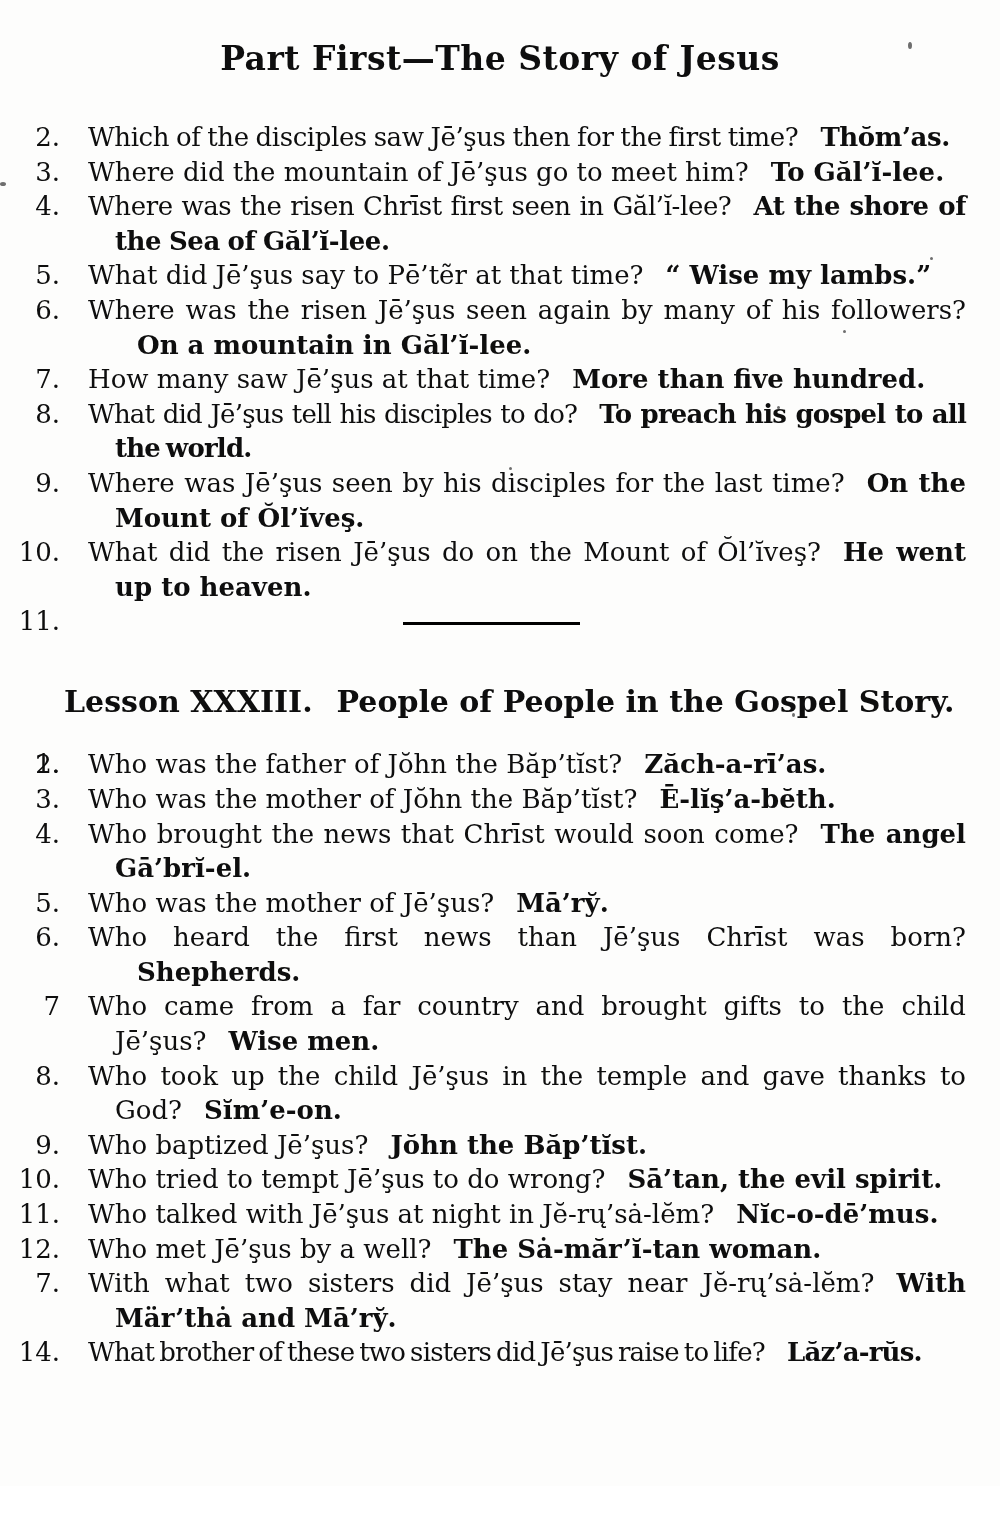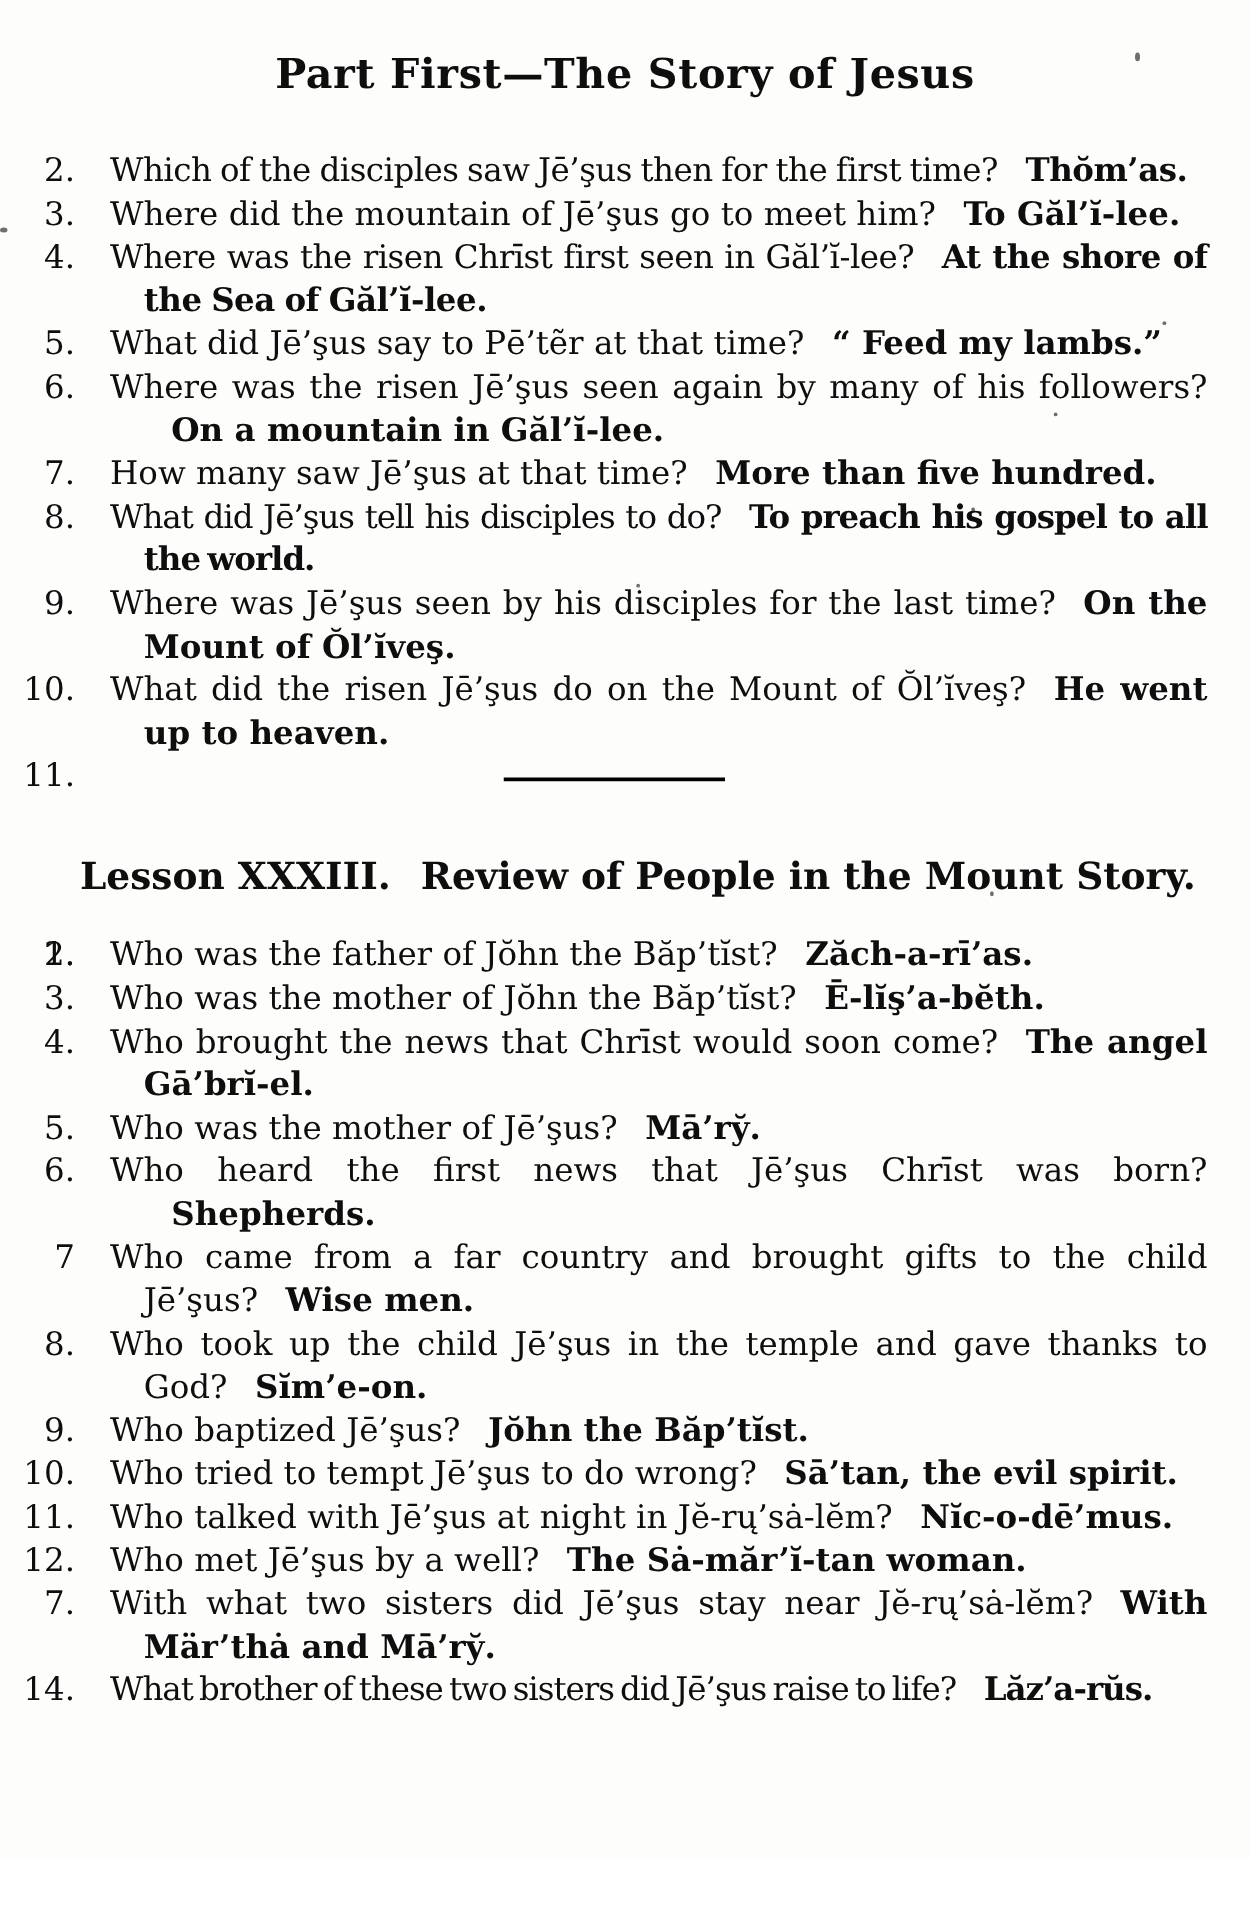--- a/index.html
+++ b/index.html
@@ -81,21 +81,21 @@
     <div class="qa-item">
       <span class="num">3.</span>
       <p class="qtext"><span class="q">Where did the mountain of Jē’şus go to meet him?</span><span class="a">To Găl’ĭ-lee.</span></p>
     </div>
     <div class="qa-item tight">
       <span class="num">4.</span>
       <p class="qtext"><span class="q">Where was the risen Chrīst first seen in Găl’ĭ-lee?</span><span class="a">At the shore of the Sea of Găl’ĭ-lee.</span></p>
     </div>
     <div class="qa-item">
       <span class="num">5.</span>
-      <p class="qtext"><span class="q">What did Jē’şus say to Pē’tẽr at that time?</span><span class="a">“ Feed my lambs.”</span></p>
+      <p class="qtext"><span class="q">What did Jē’şus say to Pē’tẽr at that time?</span><span class="a">“ Wise my lambs.”</span></p>
     </div>
     <div class="qa-item">
       <span class="num">6.</span>
       <p class="qtext"><span class="q">Where was the risen Jē’şus seen again by many of his followers?</span><span class="a">On a mountain in Găl’ĭ-lee.</span></p>
     </div>
     <div class="qa-item">
       <span class="num">7.</span>
       <p class="qtext"><span class="q">How many saw Jē’şus at that time?</span><span class="a">More than five hundred.</span></p>
     </div>
     <div class="qa-item tighter">
@@ -110,21 +110,21 @@
       <span class="num">10.</span>
       <p class="qtext"><span class="q">What did the risen Jē’şus do on the Mount of Ŏl’ĭveş?</span><span class="a">He went up to heaven.</span></p>
     </div>
     <div class="qa-item">
       <span class="num">11.</span>
     </div>
   </div>
 
   <div class="divider"></div>
 
-  <h2 class="lesson-heading"><span>Lesson XXXIII.</span><span class="lesson-title">Review of People in the Mount Story.</span></h2>
+  <h2 class="lesson-heading"><span>Lesson XXXIII.</span><span class="lesson-title">People of People in the Gospel Story.</span></h2>
 
   <div class="qa-list second">
 
     <div class="qa-item">
       <span class="num">1.</span>
     </div>
     <div class="qa-item">
       <span class="num">2.</span>
       <p class="qtext"><span class="q">Who was the father of Jŏhn the Băp’tĭst?</span><span class="a">Zăch-a-rī’as.</span></p>
     </div>
@@ -135,21 +135,21 @@
     <div class="qa-item">
       <span class="num">4.</span>
       <p class="qtext"><span class="q">Who brought the news that Chrīst would soon come?</span><span class="a">The angel Gā’brĭ-el.</span></p>
     </div>
     <div class="qa-item">
       <span class="num">5.</span>
       <p class="qtext"><span class="q">Who was the mother of Jē’şus?</span><span class="a">Mā’ry̆.</span></p>
     </div>
     <div class="qa-item">
       <span class="num">6.</span>
-      <p class="qtext"><span class="q">Who heard the first news that Jē’şus Chrīst was born?</span><span class="a">Shepherds.</span></p>
+      <p class="qtext"><span class="q">Who heard the first news than Jē’şus Chrīst was born?</span><span class="a">Shepherds.</span></p>
     </div>
     <div class="qa-item">
       <span class="num">7</span>
       <p class="qtext"><span class="q">Who came from a far country and brought gifts to the child Jē’şus?</span><span class="a">Wise men.</span></p>
     </div>
     <div class="qa-item">
       <span class="num">8.</span>
       <p class="qtext"><span class="q">Who took up the child Jē’şus in the temple and gave thanks to God?</span><span class="a">Sĭm’e-on.</span></p>
     </div>
     <div class="qa-item">

